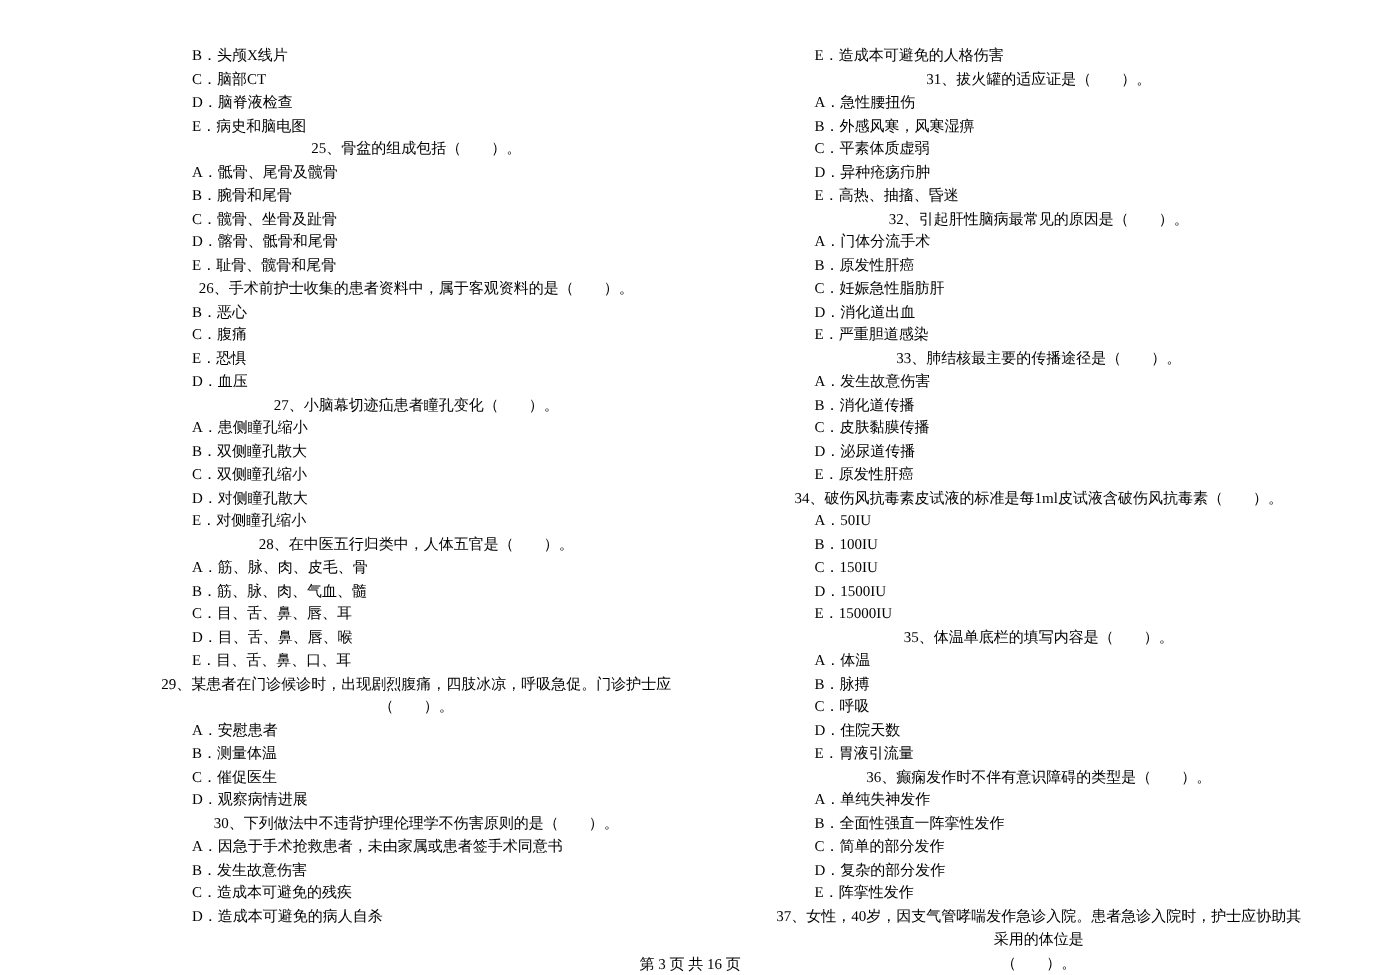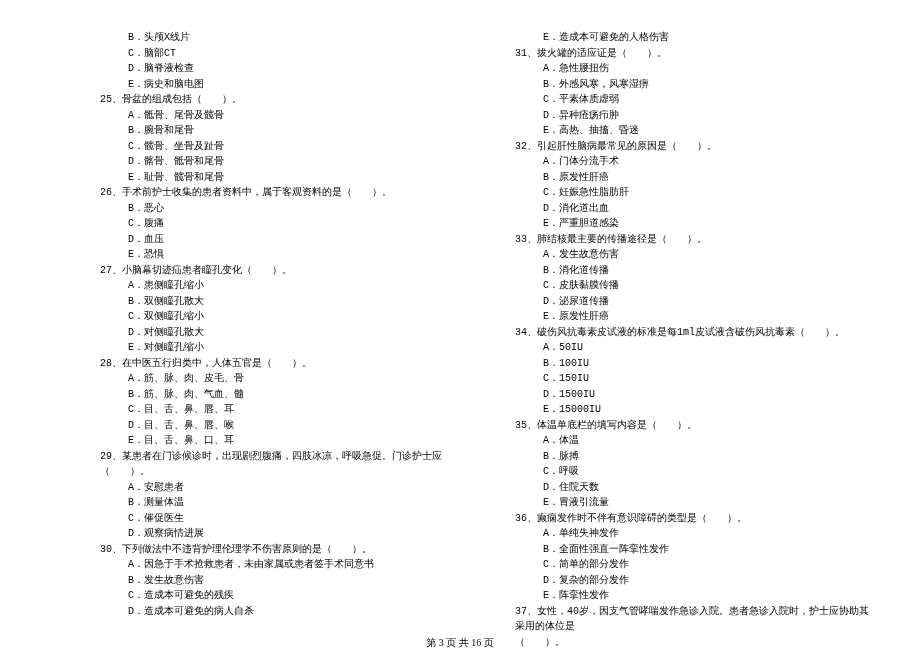--- a/index.html
+++ b/index.html
@@ -17,27 +17,27 @@
       position: relative;
     }
     .page {
       display: flex;
       padding: 30px 50px 20px 100px;
       gap: 60px;
     }
     .column {
       flex: 1;
       line-height: 1.55;
-      font-family: Liberation Mono, monospace;
     }
     .option {
       padding-left: 28px;
     }
     .question {
       padding-left: 0;
+      text-align: center;
     }
     .footer {
       position: absolute;
       bottom: 0;
       width: 100%;
       text-align: center;
       font-size: 10px;
     }
   </style>
 </head>
@@ -51,22 +51,22 @@
       <div class="option">E．病史和脑电图</div>
       <div class="question">25、骨盆的组成包括（　　）。</div>
       <div class="option">A．骶骨、尾骨及髋骨</div>
       <div class="option">B．腕骨和尾骨</div>
       <div class="option">C．髋骨、坐骨及趾骨</div>
       <div class="option">D．髂骨、骶骨和尾骨</div>
       <div class="option">E．耻骨、髋骨和尾骨</div>
       <div class="question">26、手术前护士收集的患者资料中，属于客观资料的是（　　）。</div>
       <div class="option">B．恶心</div>
       <div class="option">C．腹痛</div>
+      <div class="option">E．恐惧</div>
       <div class="option">D．血压</div>
-      <div class="option">E．恐惧</div>
       <div class="question">27、小脑幕切迹疝患者瞳孔变化（　　）。</div>
       <div class="option">A．患侧瞳孔缩小</div>
       <div class="option">B．双侧瞳孔散大</div>
       <div class="option">C．双侧瞳孔缩小</div>
       <div class="option">D．对侧瞳孔散大</div>
       <div class="option">E．对侧瞳孔缩小</div>
       <div class="question">28、在中医五行归类中，人体五官是（　　）。</div>
       <div class="option">A．筋、脉、肉、皮毛、骨</div>
       <div class="option">B．筋、脉、肉、气血、髓</div>
       <div class="option">C．目、舌、鼻、唇、耳</div>

